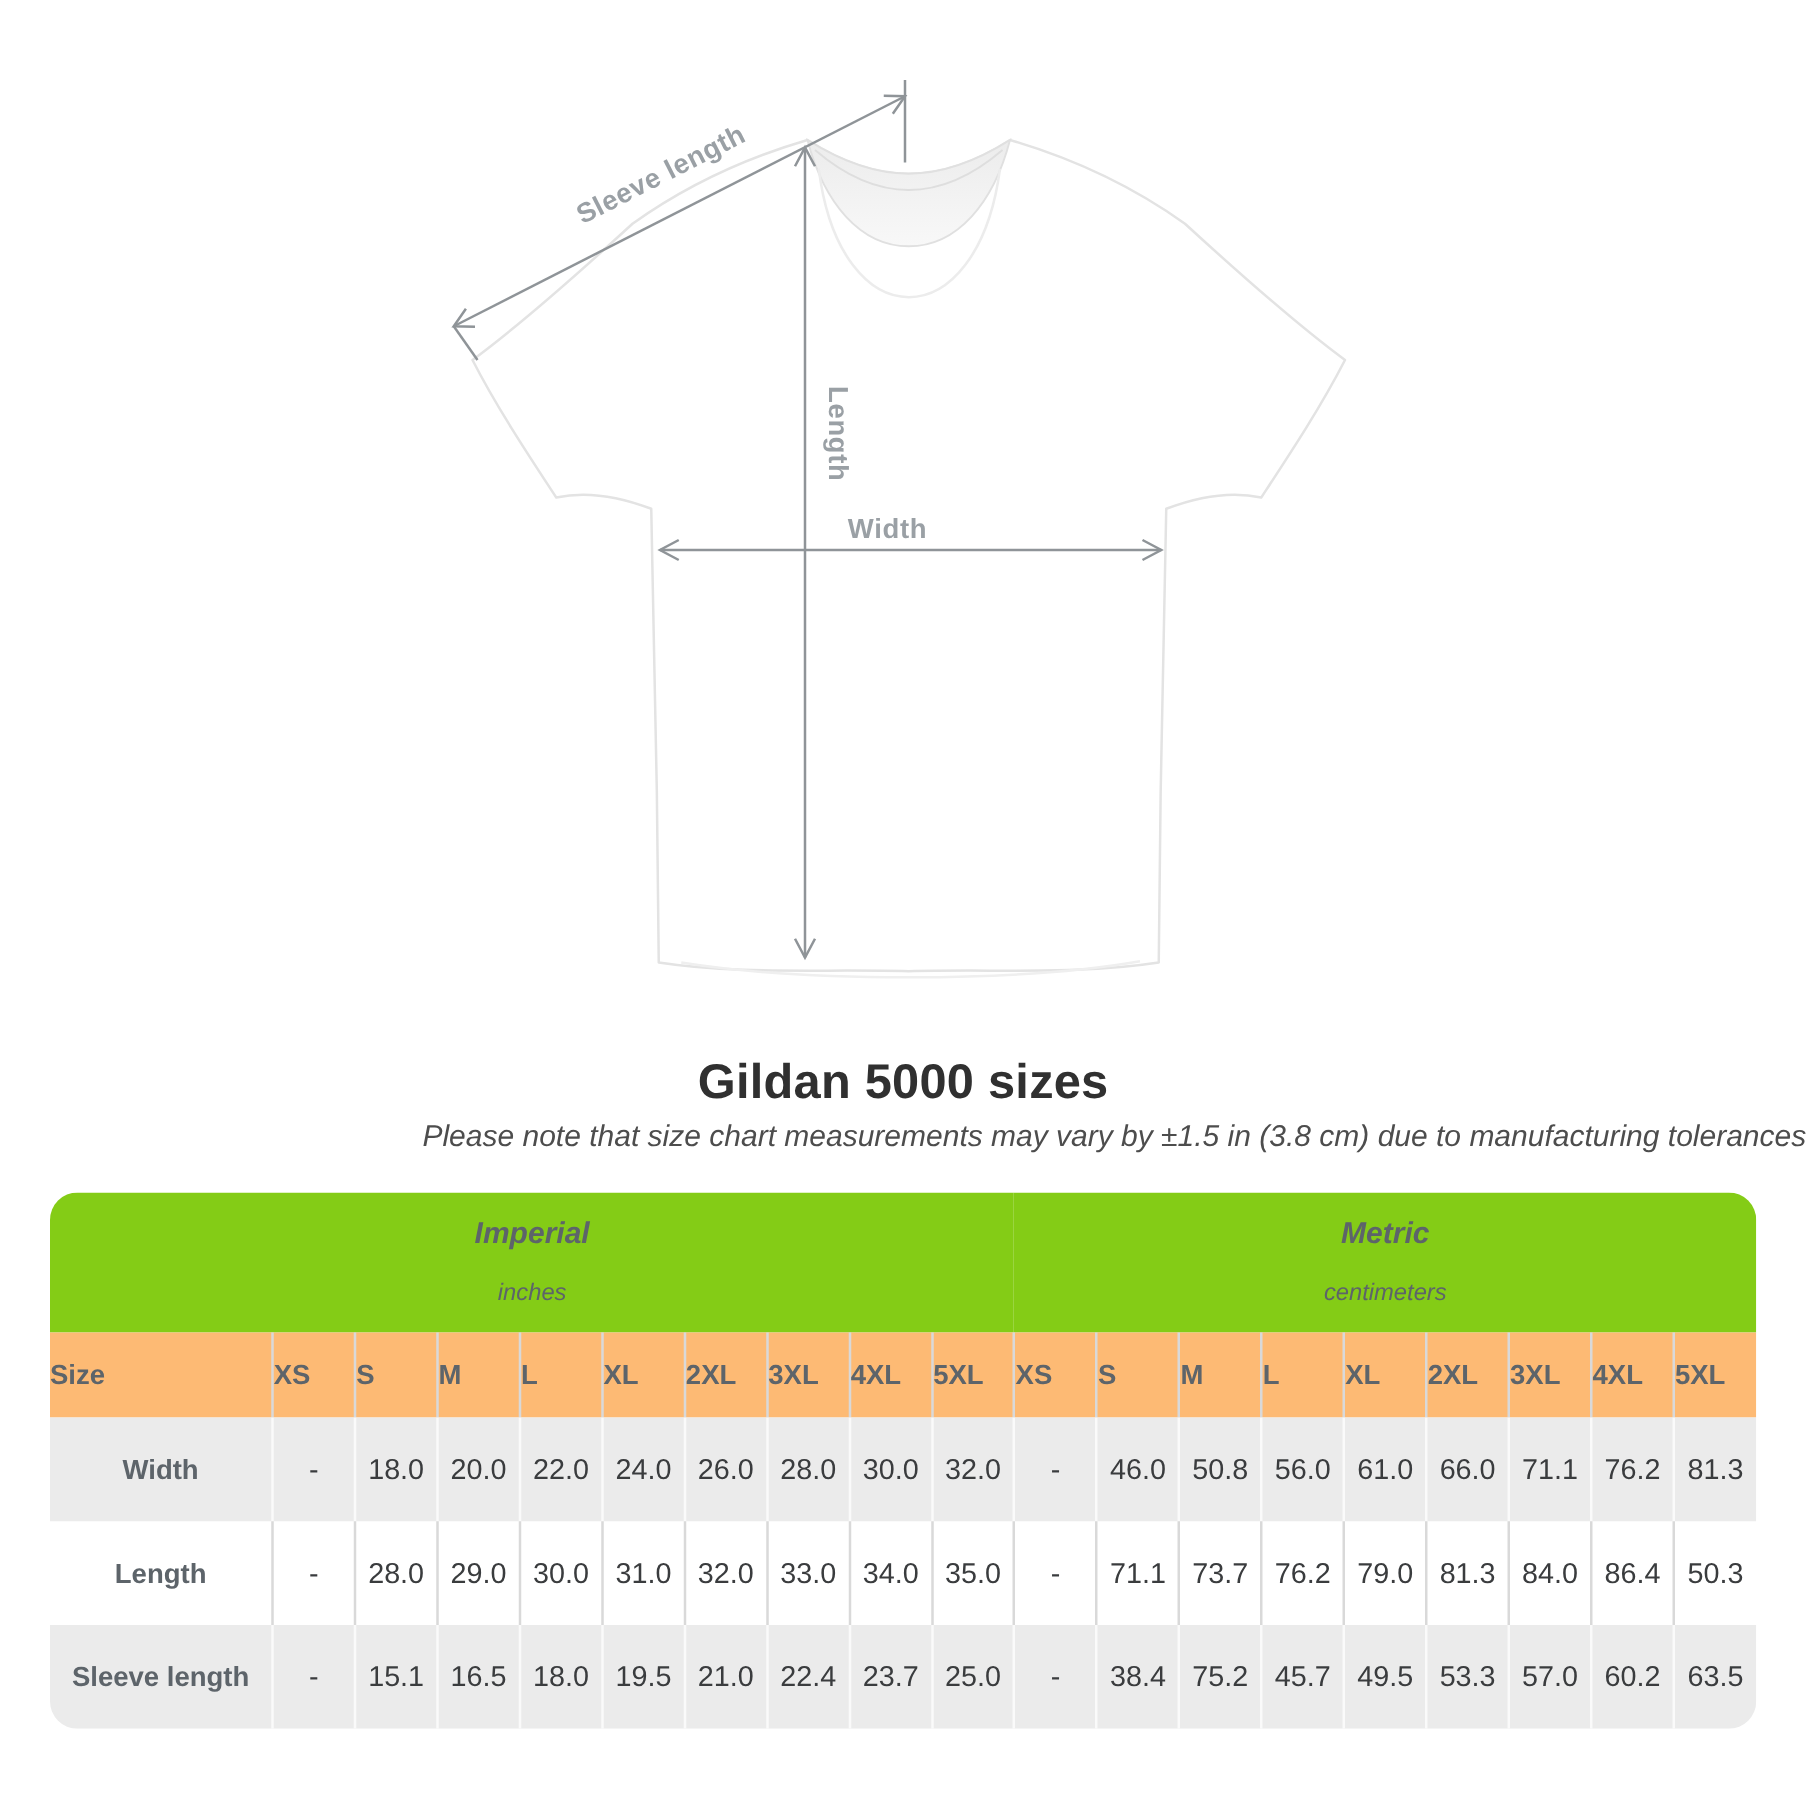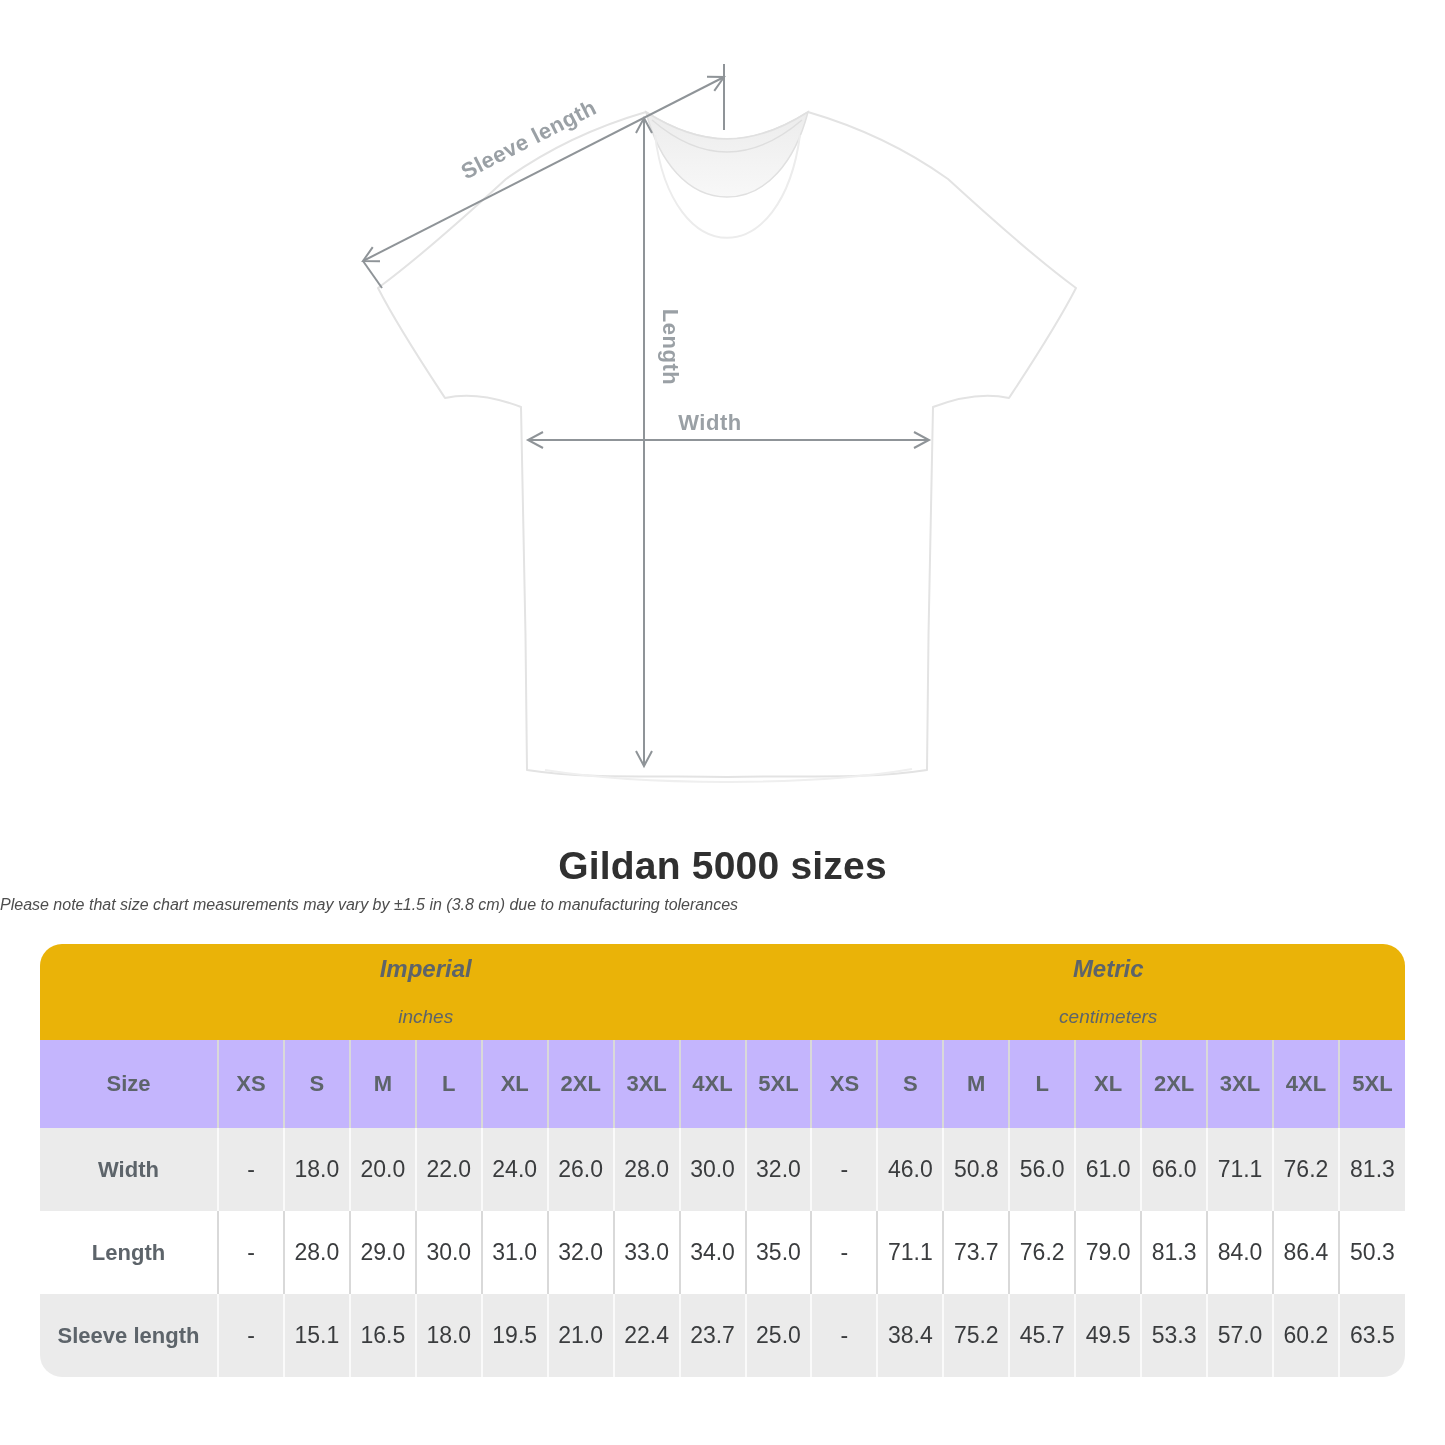--- a/index.html
+++ b/index.html
@@ -9,43 +9,43 @@
     font-family:"Liberation Sans", sans-serif;
   }
   .diagram { width:1445px; height:830px; position:relative; }
   .diagram svg { display:block; }
 
   .page-title {
     text-align:center; font-size:39px; font-weight:bold; color:#303030;
     margin:14px 0 8px 0; letter-spacing:.2px;
   }
   .subtitle {
-    text-align:left; font-style:italic; font-size:16px; color:#4d4d4d;
+    text-align:right; font-style:italic; font-size:24px; color:#4d4d4d;
   }
 
   .table-wrap {
     margin:30px 40px 0 40px;
     border-radius:22px; overflow:hidden;
   }
   table.size-table {
     width:100%; border-collapse:collapse; table-layout:fixed;
   }
   col.label-col { width:178px; }
 
   
   tr.band th {
-    background:#eab308; height:96px; vertical-align:middle;
+    background:#84cc16; height:112px; vertical-align:middle;
     font-weight:normal;
   }
   .g-label { font-size:24px; font-weight:bold; font-style:italic; color:#5d646a; line-height:26px; }
   .g-unit  { font-size:19px; font-style:italic; color:#5d646a; line-height:22px; margin-top:24px; }
 
   
   tr.cols th {
-    background:#c4b5fd; height:88px; vertical-align:middle; text-align:center;
+    background:#fdba74; height:68px; vertical-align:middle; text-align:left;
     font-size:22px; font-weight:bold; color:#5d646a;
     border-left:2px solid #d9d9d9;
   }
   tr.cols th:first-child { border-left:none; }
 
   
   tbody th, tbody td {
     height:83px; vertical-align:middle; text-align:center;
     border-left:2px solid #d9d9d9;
   }

